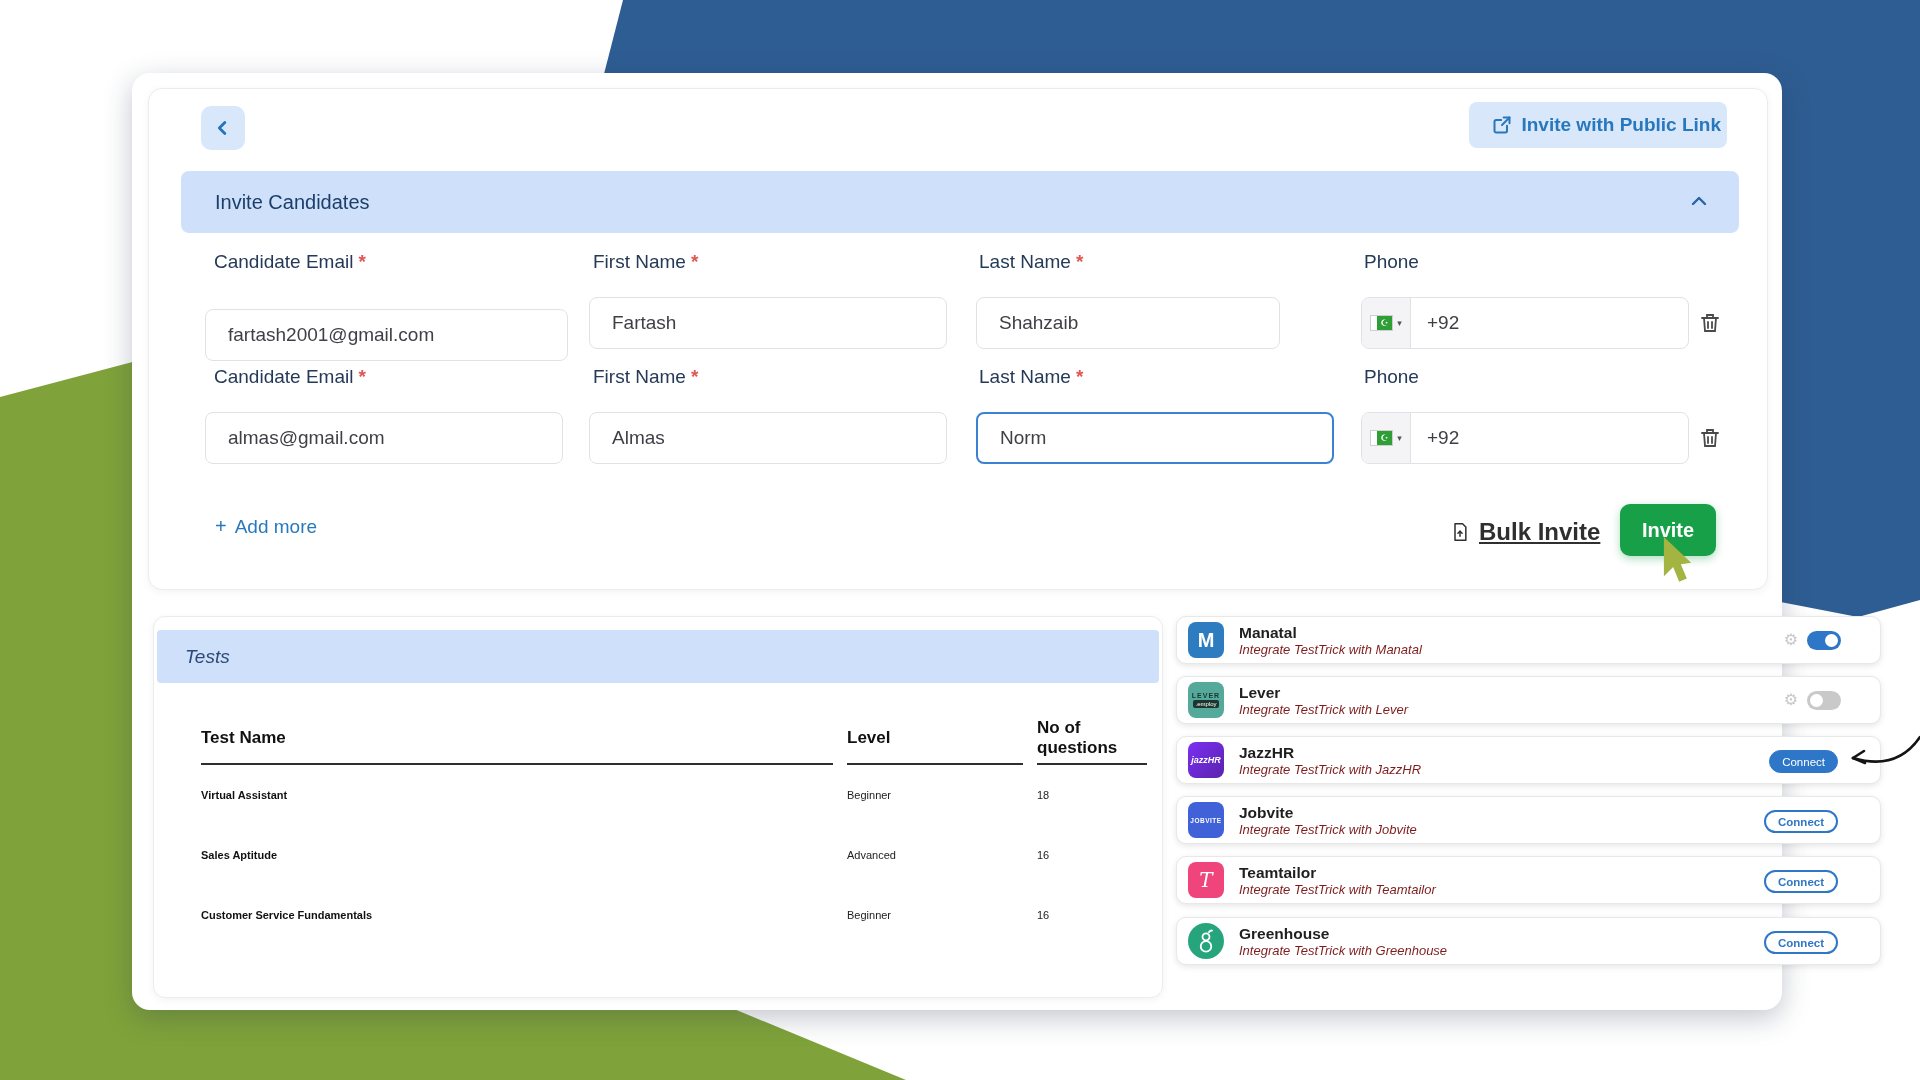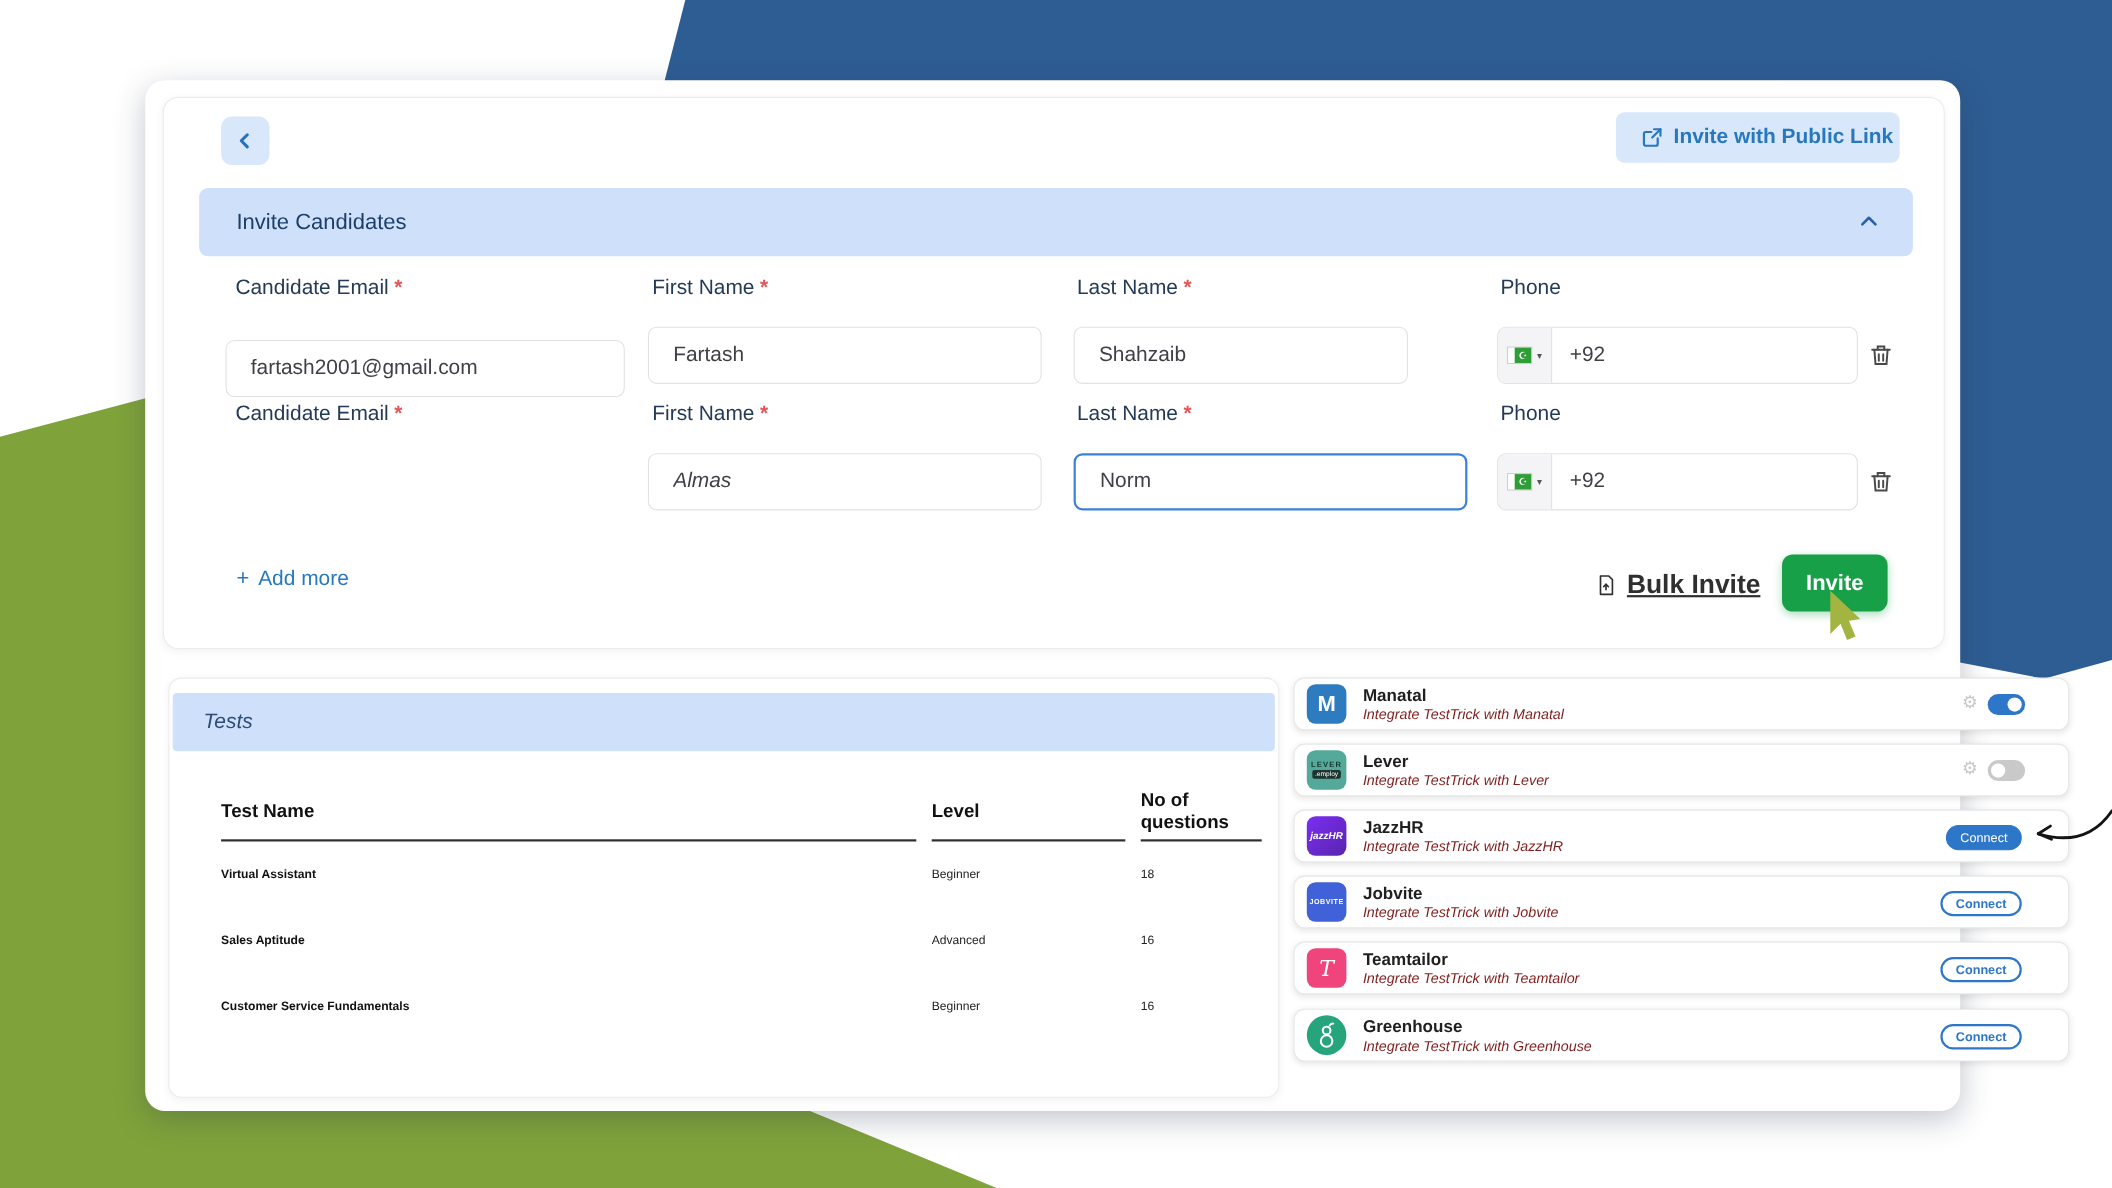--- a/index.html
+++ b/index.html
@@ -144,21 +144,22 @@
         <path d="M9 7V4h6v3"></path>
         <path d="M6 7l1 13h10l1-13"></path>
         <path d="M10 11v6M14 11v6"></path>
       </svg>
 
     <div class="lbl" style="left:65px;top:277px"><span>Candidate Email</span><span class="req">*</span></div>
     <div class="lbl" style="left:444px;top:277px"><span>First Name</span><span class="req">*</span></div>
     <div class="lbl" style="left:830px;top:277px"><span>Last Name</span><span class="req">*</span></div>
     <div class="lbl" style="left:1215px;top:277px"><span>Phone</span></div>
 
-    <input class="inp" style="left: 440px; top: 323px; width: 358px; font-style: italic;" value="Almas">
+    <input class="inp" style="left: 56px; top: 323px; width: 358px;" value="almas@gmail.com">
+    <input class="inp" style="left: 440px; top: 323px; width: 358px;" value="Almas">
     <input class="inp focused" style="left: 827px; top: 323px; width: 358px;" value="Norm">
     <div class="phone-box" style="left:1212px;top:323px">
       <div class="flag-box">
         <span class="pk-flag">
             <span class="green">☪</span>
           </span>
         <span class="caret">▾</span>
       </div>
       <span class="dial">+92</span>
     </div>

